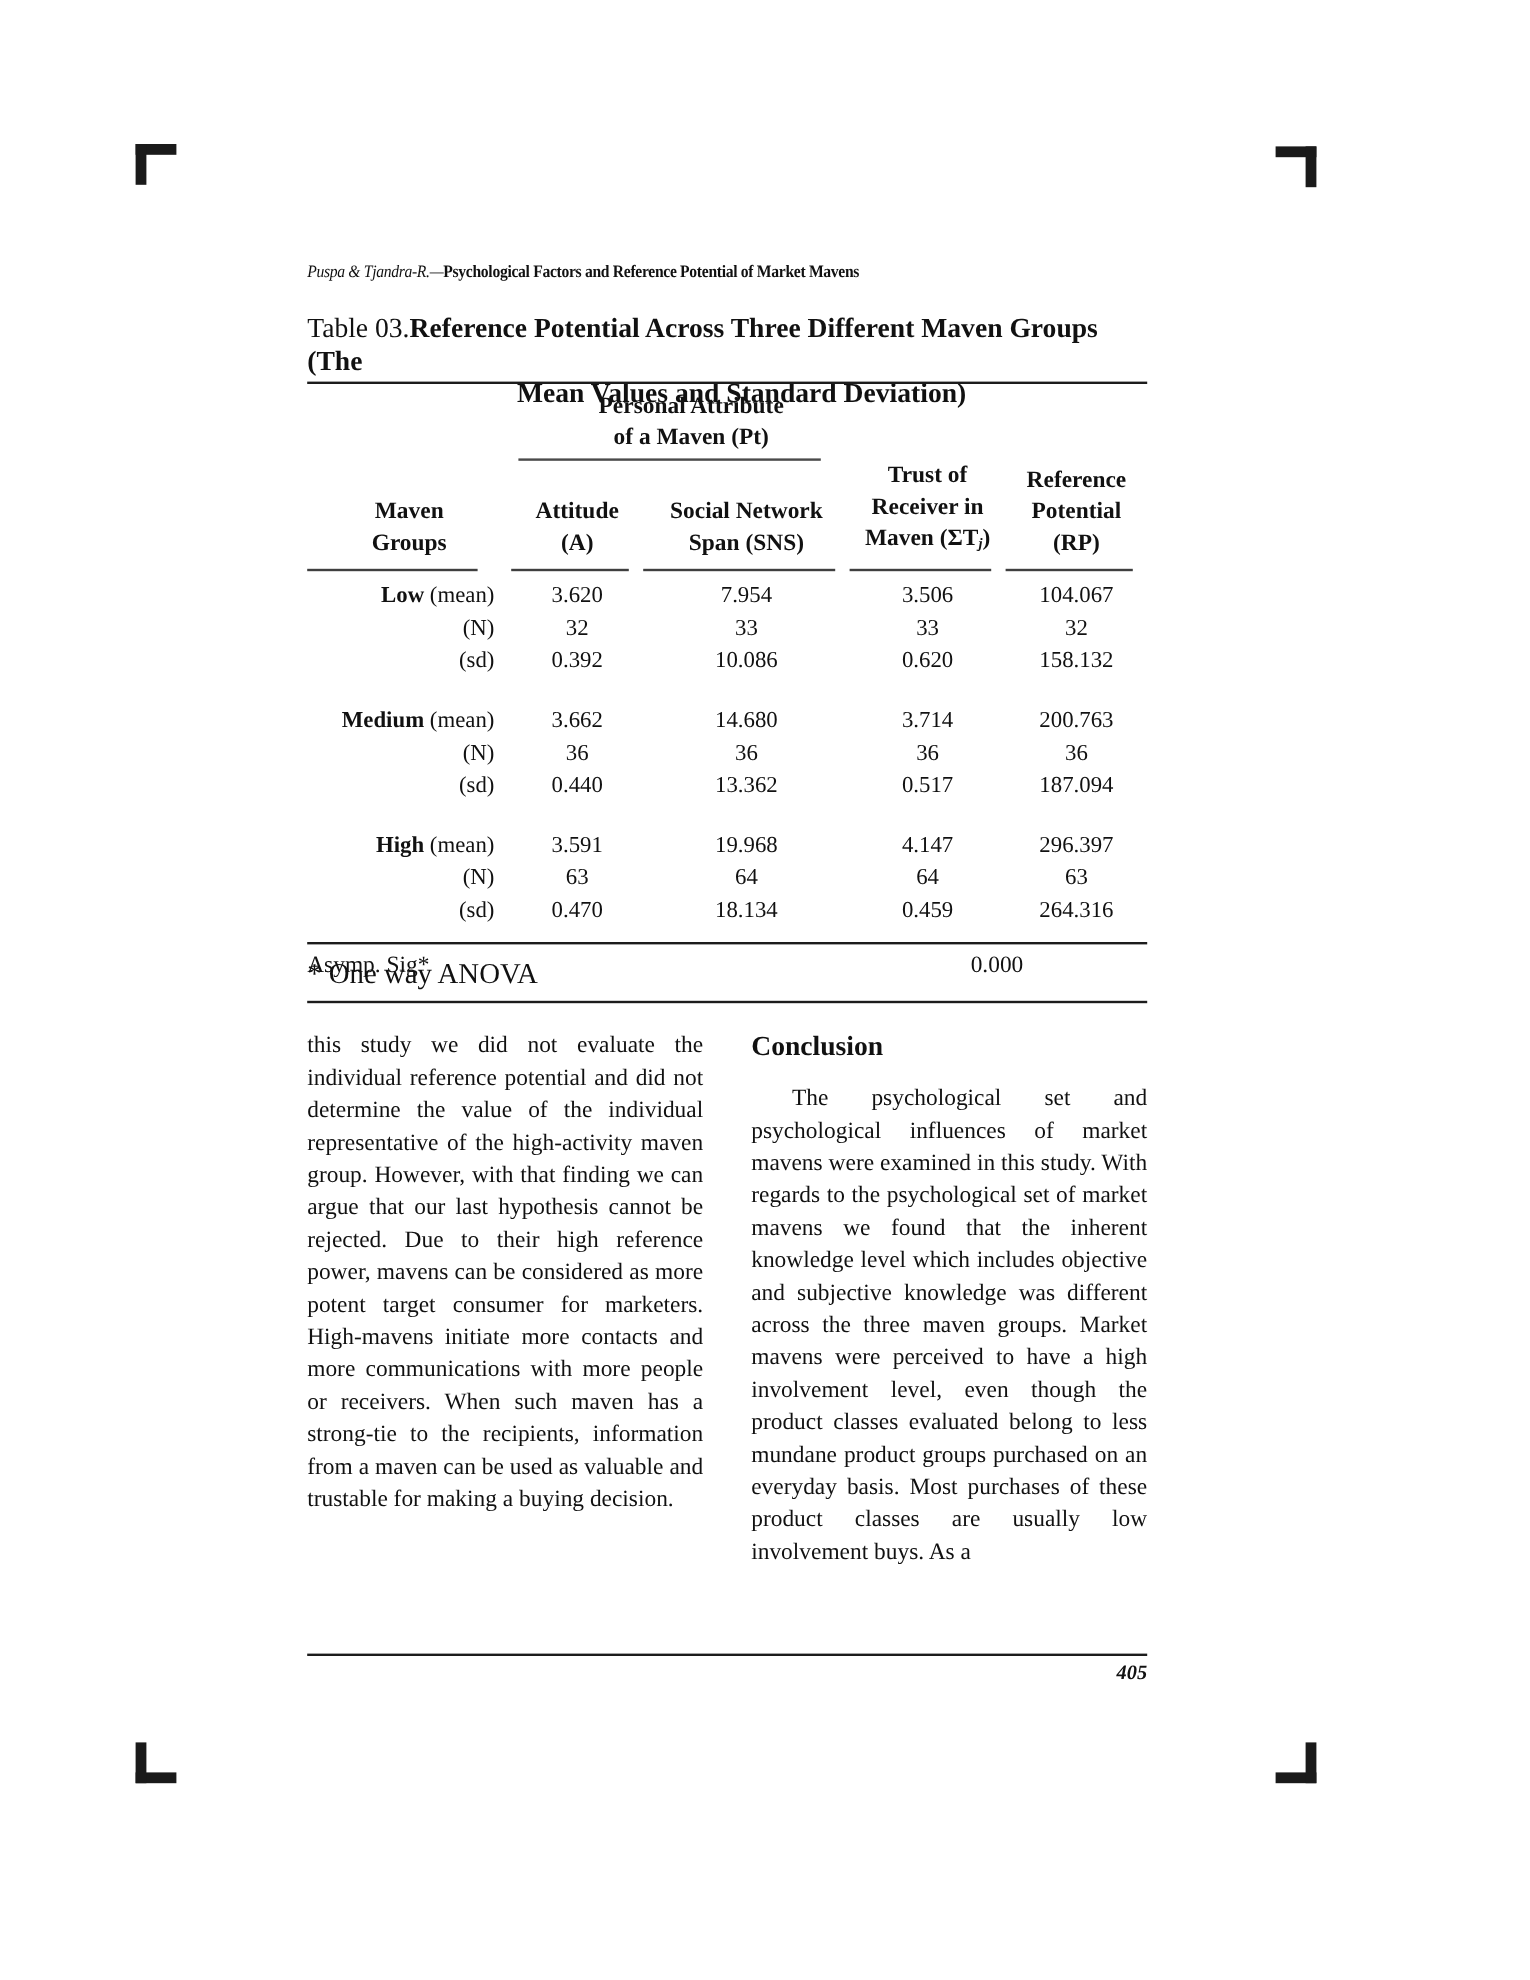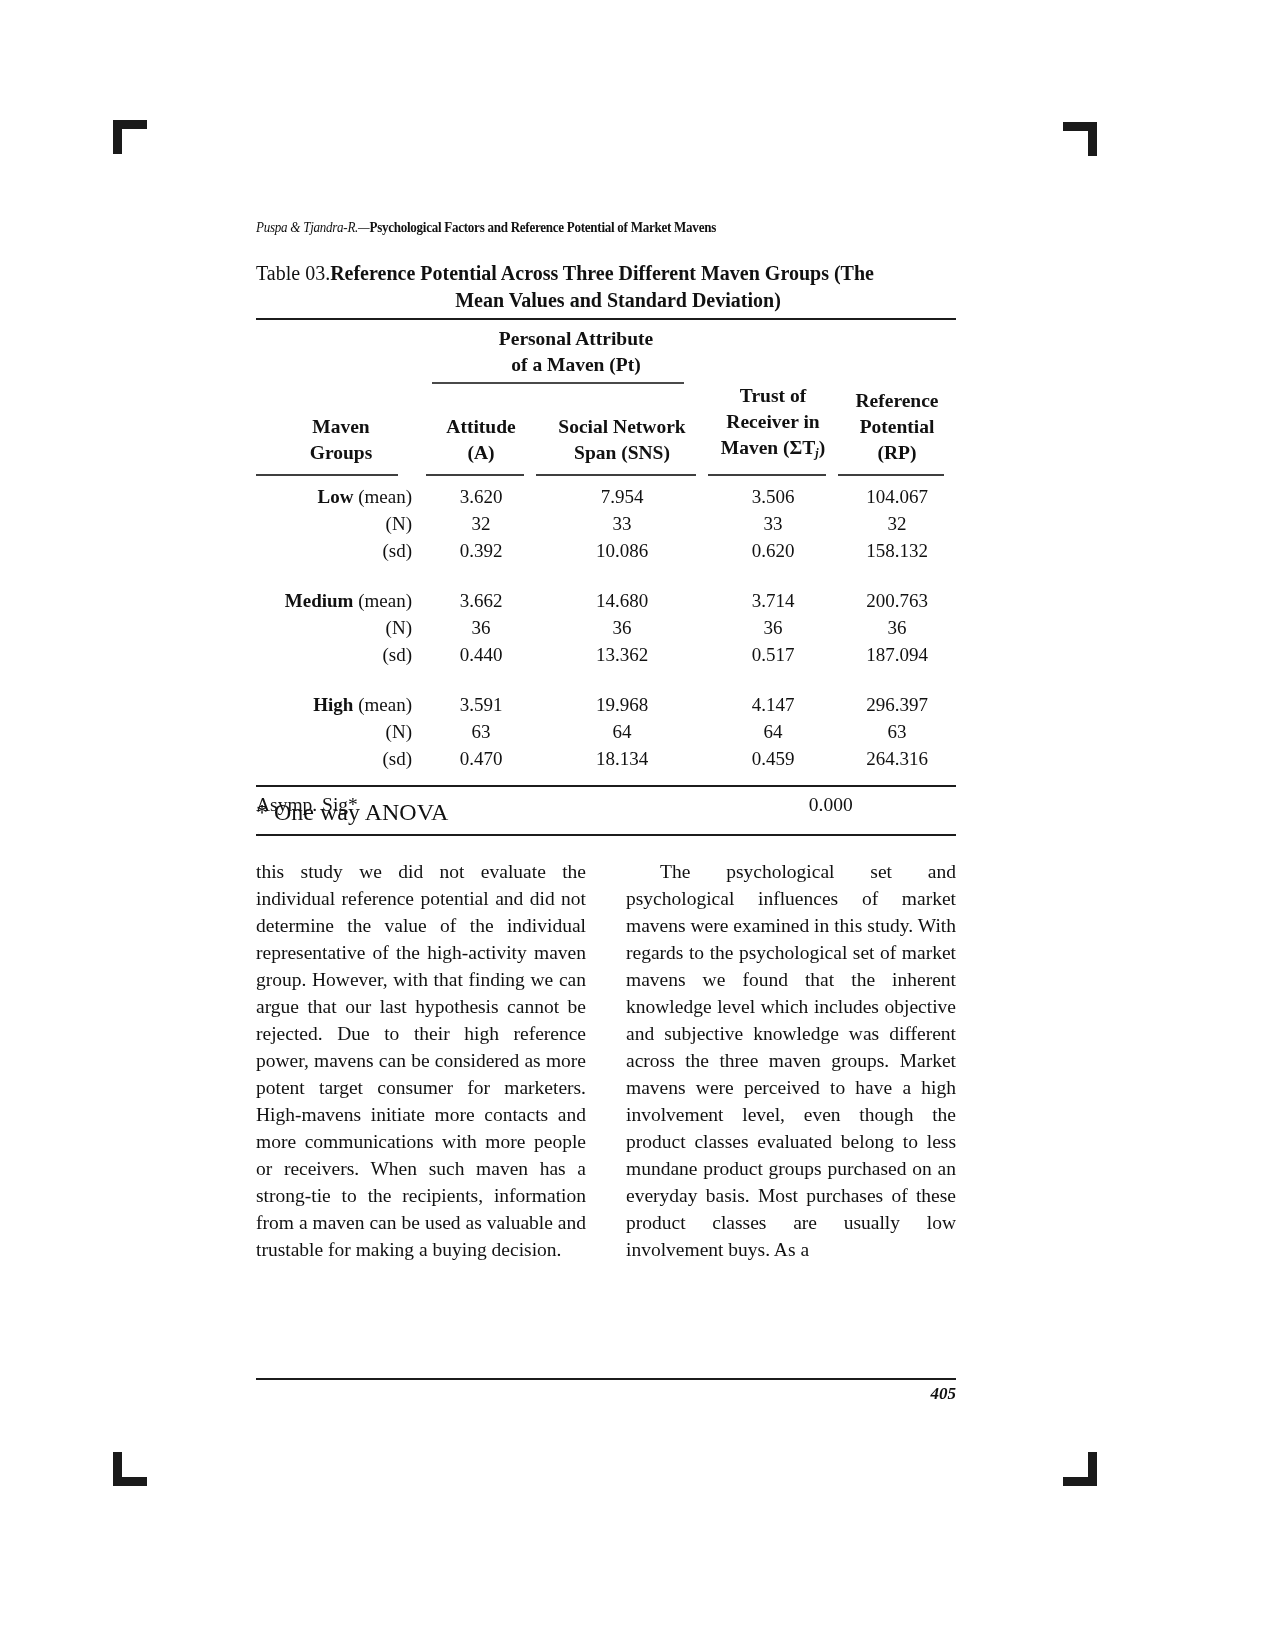--- a/index.html
+++ b/index.html
@@ -61,21 +61,21 @@
     font-style: normal;
     font-weight: bold;
   }
 
   
   .table-caption {
     position: absolute;
     left: 256px;
     top: 260px;
     width: 700px;
-    font-size: 20px;
+    font-size: 23px;
     line-height: 27px;
     text-align: center;
   }
   .table-caption .cap-label {
     font-weight: normal;
   }
   .table-caption .cap-title {
     font-weight: bold;
   }
   .table-caption .cap-line1 {
@@ -415,18 +415,19 @@
   <div class="rule-bottom"></div>
 </div>
 
 <div class="table-note">* One way ANOVA</div>
 
 <div class="columns">
   <div class="col">
     <p>this study we did not evaluate the individual reference potential and did not determine the value of the individual representative of the high-activity maven group. However, with that finding we can argue that our last hypothesis cannot be rejected. Due to their high reference power, mavens can be considered as more potent target consumer for marketers. High-mavens initiate more contacts and more communications with more people or receivers. When such maven has a strong-tie to the recipients, information from a maven can be used as valuable and trustable for making a buying decision.</p>
   </div>
   <div class="col">
+    <h2 class="section-heading">Conclusion</h2>
     <p class="indent">The psychological set and psychological influences of market mavens were examined in this study. With regards to the psychological set of market mavens we found that the inherent knowledge level which includes objective and subjective knowledge was different across the three maven groups. Market mavens were perceived to have a high involvement level, even though the product classes evaluated belong to less mundane product groups purchased on an everyday basis. Most purchases of these product classes are usually low involvement buys. As a</p>
   </div>
 </div>
 
 <div class="footer-rule"></div>
 <div class="page-number">405</div>
 
 </body></html>

